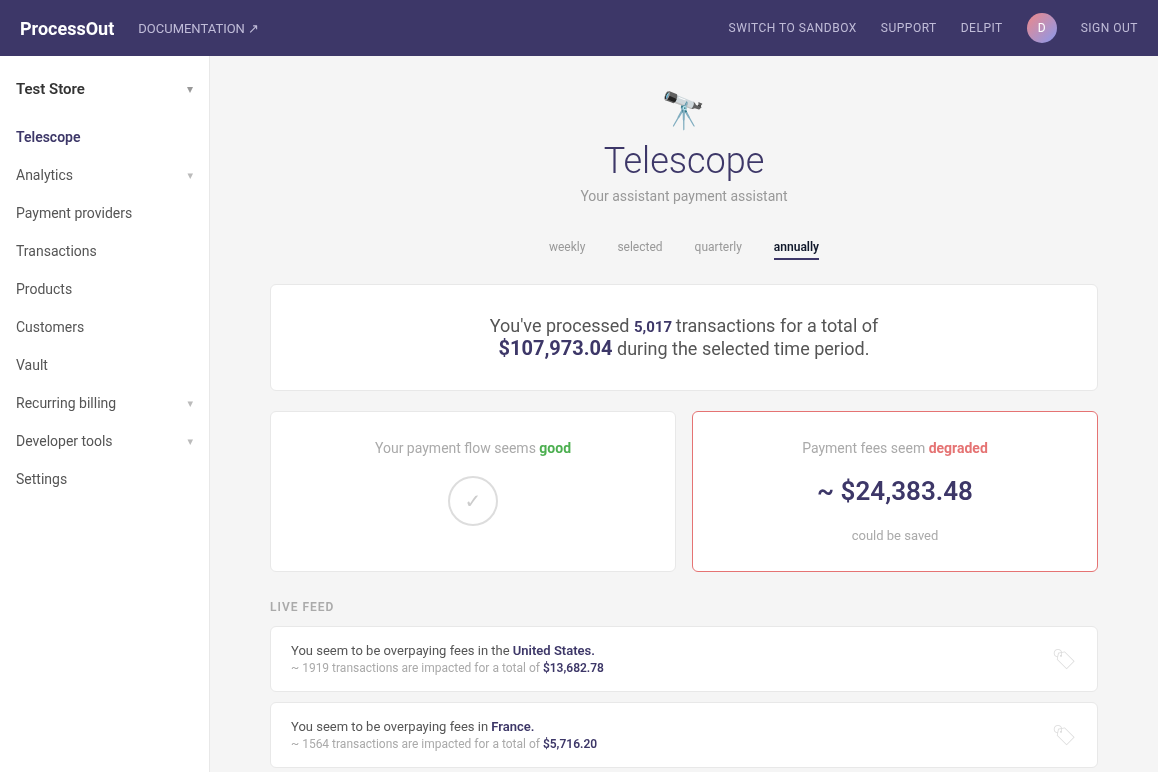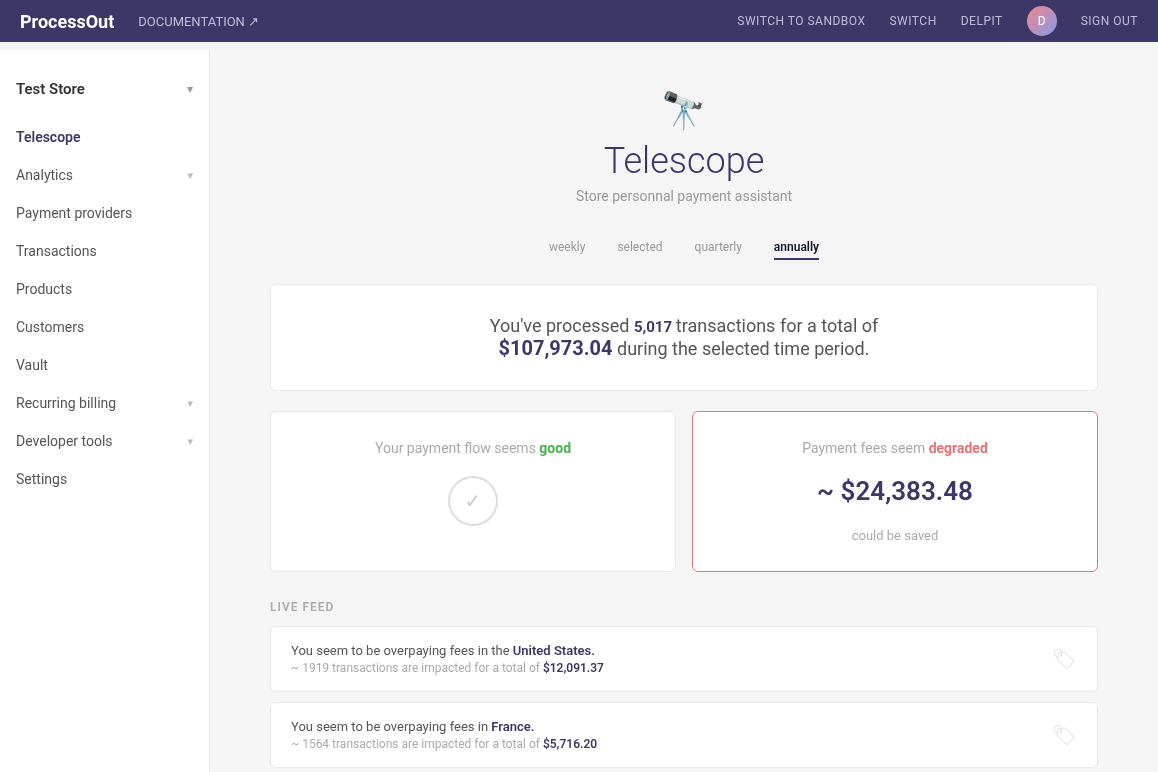--- a/index.html
+++ b/index.html
@@ -5,21 +5,21 @@
     * { box-sizing: border-box; margin: 0; padding: 0; }
     body { font-family: -apple-system, BlinkMacSystemFont, 'Segoe UI', Roboto, sans-serif; background: #f5f5f5; }
 
     
     .topnav {
       background: #3d3768;
       color: #fff;
       display: flex;
       align-items: center;
       padding: 0 20px;
-      height: 42px;
+      height: 56px;
       position: fixed;
       top: 0; left: 0; right: 0;
       z-index: 100;
     }
     .topnav-logo {
       font-size: 18px;
       font-weight: bold;
       color: #fff;
       margin-right: 24px;
     }
@@ -260,21 +260,21 @@
     }
   </style>
 </head>
 <body>
 
 <nav class="topnav">
   <span class="topnav-logo">ProcessOut</span>
   <span class="topnav-doc">DOCUMENTATION ↗</span>
   <div class="topnav-right">
     <span>SWITCH TO SANDBOX</span>
-    <span>SWITCH</span>
+    <span>SUPPORT</span>
     <span>DELPIT</span>
     <div class="avatar">D</div>
     <span>SIGN OUT</span>
   </div>
 </nav>
 
 <div class="layout">
 
   <aside class="sidebar">
     <div class="store-header">
@@ -316,21 +316,21 @@
     </div>
   </aside>
 
   <main class="main">
 
     <div class="telescope-header">
       <div class="telescope-icon">🔭</div>
       <div>
         <span style="font-size:36px;color:#3d3768;font-weight:300;">Telescope</span>
       </div>
-      <div class="telescope-subtitle">Store personnal payment assistant</div>
+      <div class="telescope-subtitle">Your assistant payment assistant</div>
     </div>
 
     <div class="period-tabs">
       <span class="period-tab">weekly</span>
       <span class="period-tab">selected</span>
       <span class="period-tab">quarterly</span>
       <span class="period-tab active">annually</span>
     </div>
 
     <div class="stats-card">
@@ -362,21 +362,21 @@
 
     <div>
       <div class="live-feed-title">LIVE FEED</div>
 
       <div class="feed-item">
         <div>
           <div class="feed-item-text">
             You seem to be overpaying fees in the <span class="highlight">United States.</span>
           </div>
           <div class="feed-item-sub">
-            ~ 1919 transactions are impacted for a total of <span class="amount">$12,091.37</span>
+            ~ 1919 transactions are impacted for a total of <span class="amount">$13,682.78</span>
           </div>
         </div>
         <div class="feed-icon">🏷</div>
       </div>
 
       <div class="feed-item">
         <div>
           <div class="feed-item-text">
             You seem to be overpaying fees in <span class="highlight">France.</span>
           </div>

